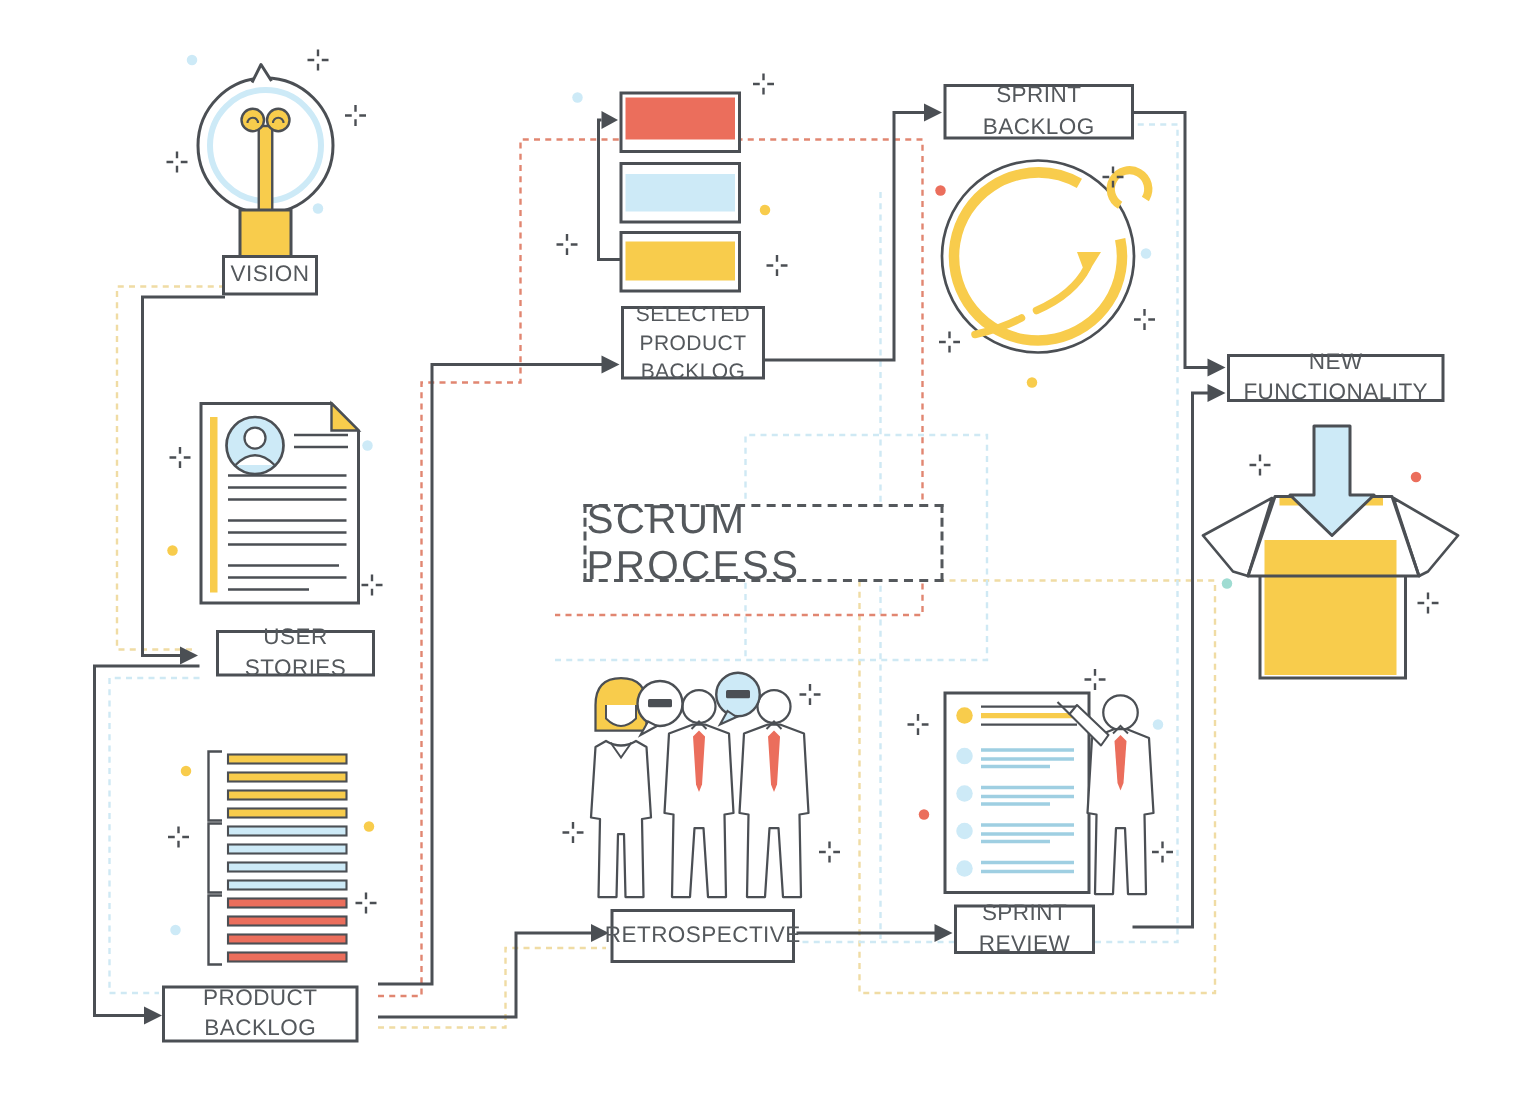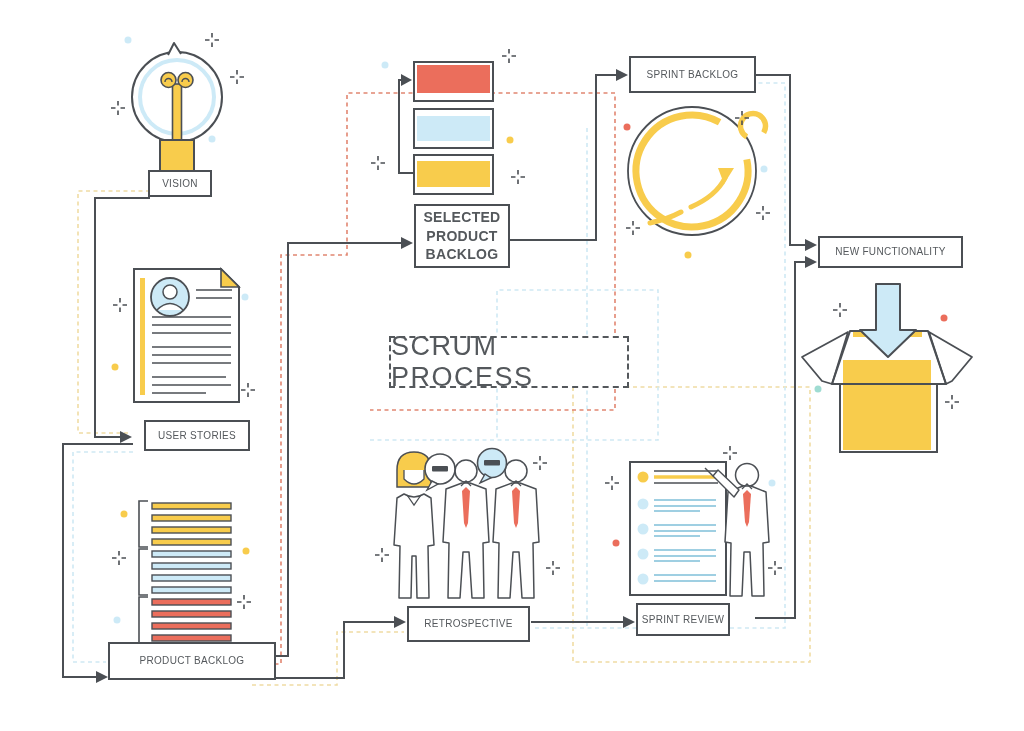--- a/index.html
+++ b/index.html
@@ -23,21 +23,21 @@
   .fr{fill:var(--red);}
   .fb{fill:var(--blue);}
   .sy{stroke:var(--yellow);fill:none;}
   .sb{stroke:var(--blue);fill:none;}
   .sd{stroke:var(--line);fill:none;}
   
   .node{
     position:absolute;box-sizing:border-box;background:#fff;
     border:2px solid var(--line);color:var(--text);
     display:flex;align-items:center;justify-content:center;text-align:center;
-    font-size:10px;letter-spacing:0.3px;line-height:1.35;z-index:3;
+    font-size:15px;letter-spacing:0.3px;line-height:1.35;z-index:3;
   }
   .title-box{
     position:absolute;box-sizing:border-box;background:#fff;
     border:2px dashed var(--text);color:var(--text);
     display:flex;align-items:center;justify-content:center;
     font-size:27px;letter-spacing:1.5px;z-index:3;
   }
 </style>
 </head>
 <body>
@@ -252,23 +252,23 @@
         <circle cx="627" cy="127" r="3.5" fill="#eb6e5c"></circle>
         <circle cx="944" cy="318" r="3.5" fill="#eb6e5c"></circle>
         <circle cx="616" cy="543" r="3.5" fill="#eb6e5c"></circle>
       </g>
   </svg>
 
   <div class="node" style="left:148px;top:170px;width:64px;height:27px;">VISION</div>
 
   <div class="node" style="left:132px;top:420px;width:106px;height:31px;margin-left:12px;">USER STORIES</div>
 
-  <div class="node" style="left:108px;top:642px;width:168px;height:38px;text-align:center;">PRODUCT BACKLOG</div>
-
-  <div class="node" style="left:414px;top:204px;width:96px;height:64px;font-size:14px;padding:4px;font-weight:bold;">SELECTED PRODUCT BACKLOG</div>
+  <div class="node" style="left:108px;top:657px;width:131px;height:38px;text-align:center;">PRODUCT BACKLOG</div>
+
+  <div class="node" style="left:414px;top:204px;width:96px;height:49px;font-size:14px;padding:4px;">SELECTED PRODUCT BACKLOG</div>
 
   <div class="node" style="left:629px;top:56px;width:127px;height:37px;">SPRINT BACKLOG</div>
 
   <div class="node" style="left:407px;top:606px;width:123px;height:36px;">RETROSPECTIVE</div>
 
   <div class="node" style="left:818px;top:236px;width:145px;height:32px;">NEW FUNCTIONALITY</div>
 
   <div class="node" style="left:636px;top:603px;width:94px;height:33px;">SPRINT REVIEW</div>
 
   <div class="title-box" style="left:389px;top:336px;width:240px;height:52px;">SCRUM PROCESS</div>

